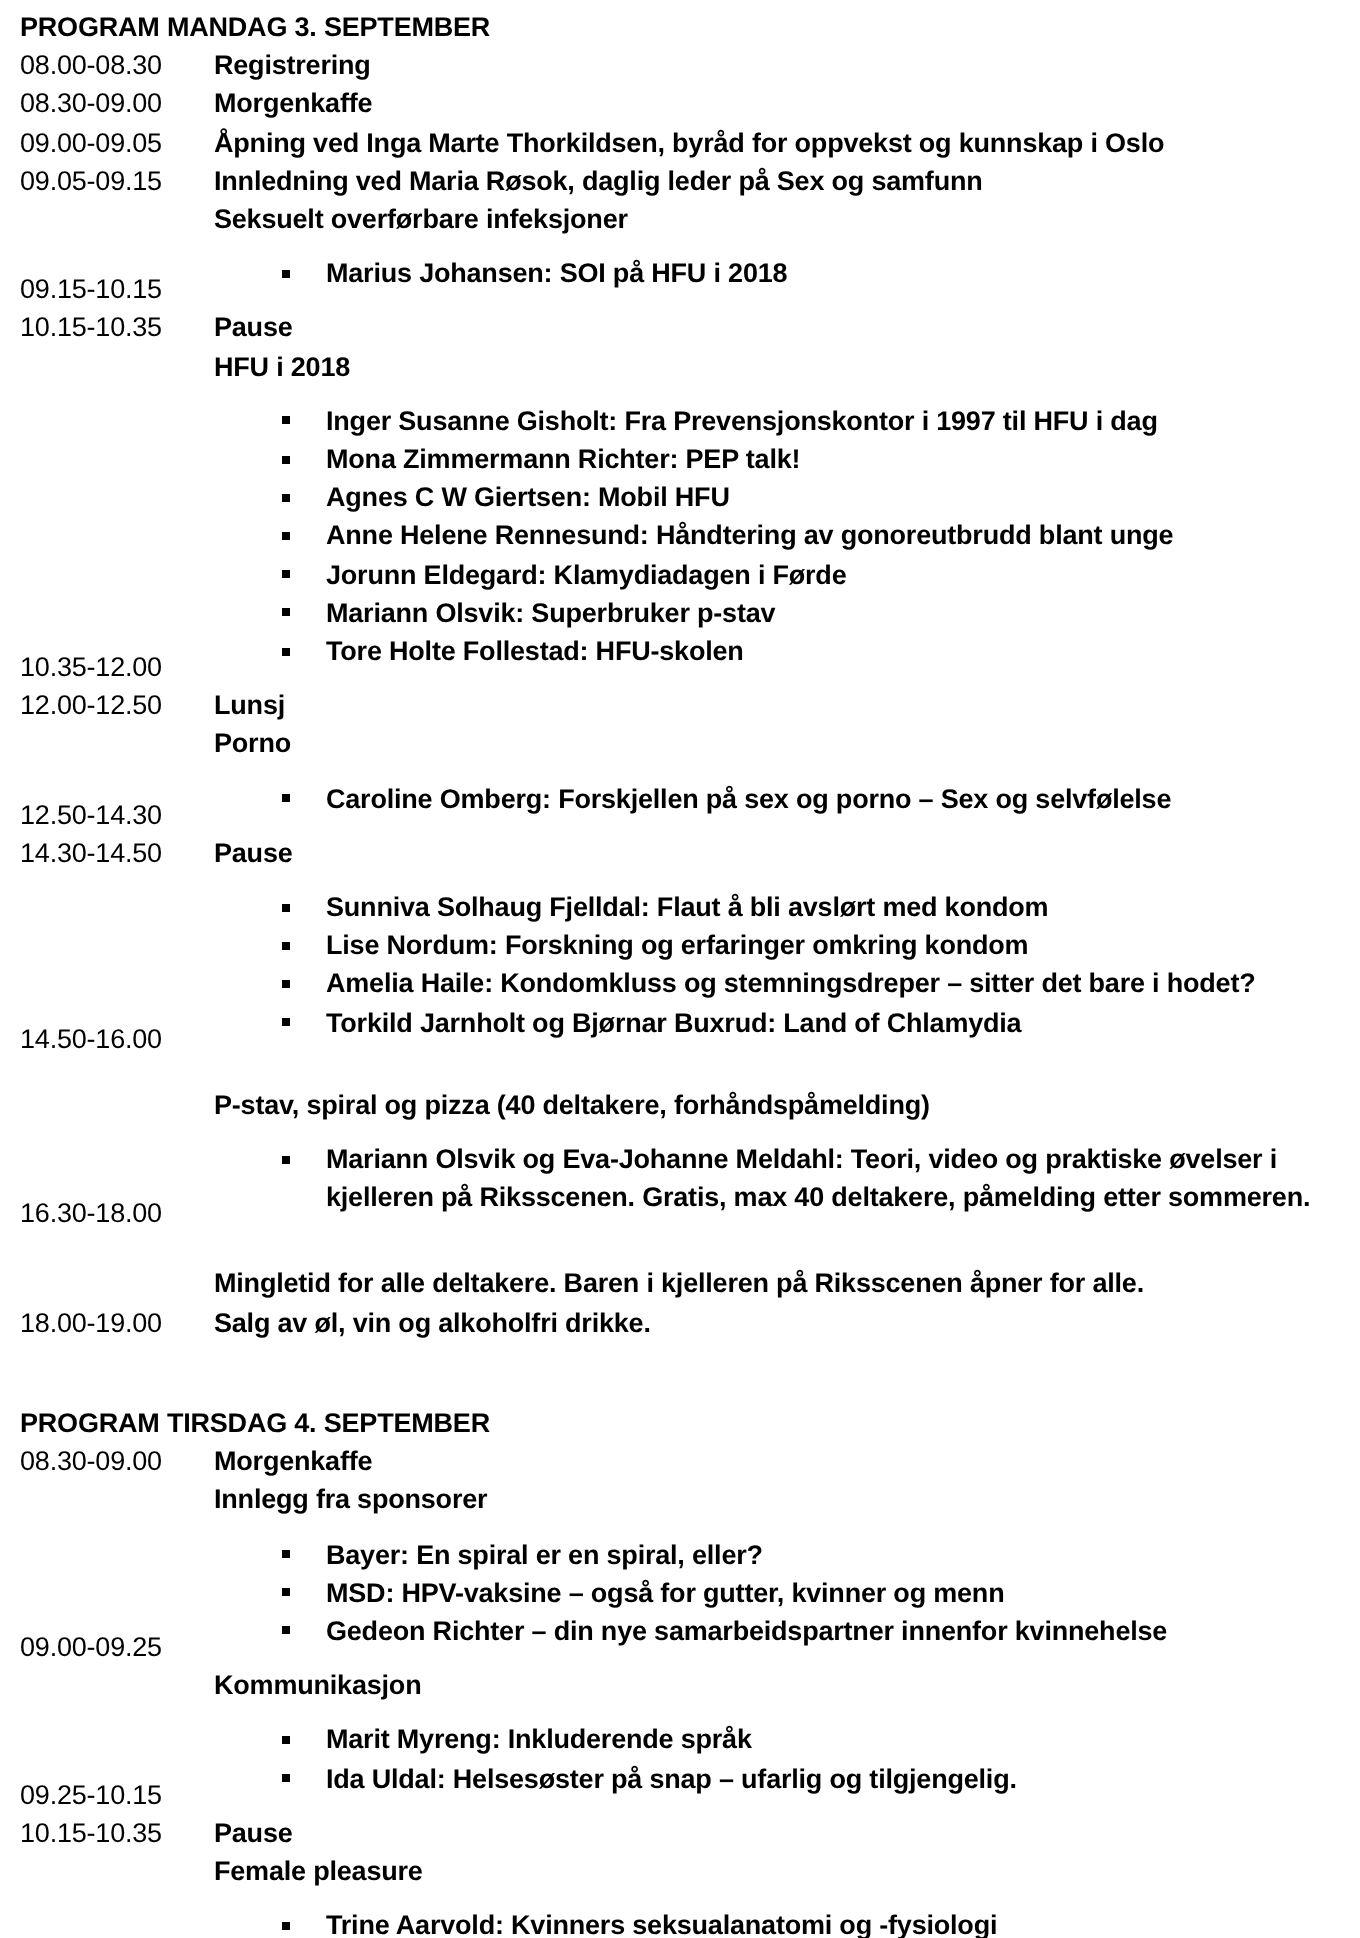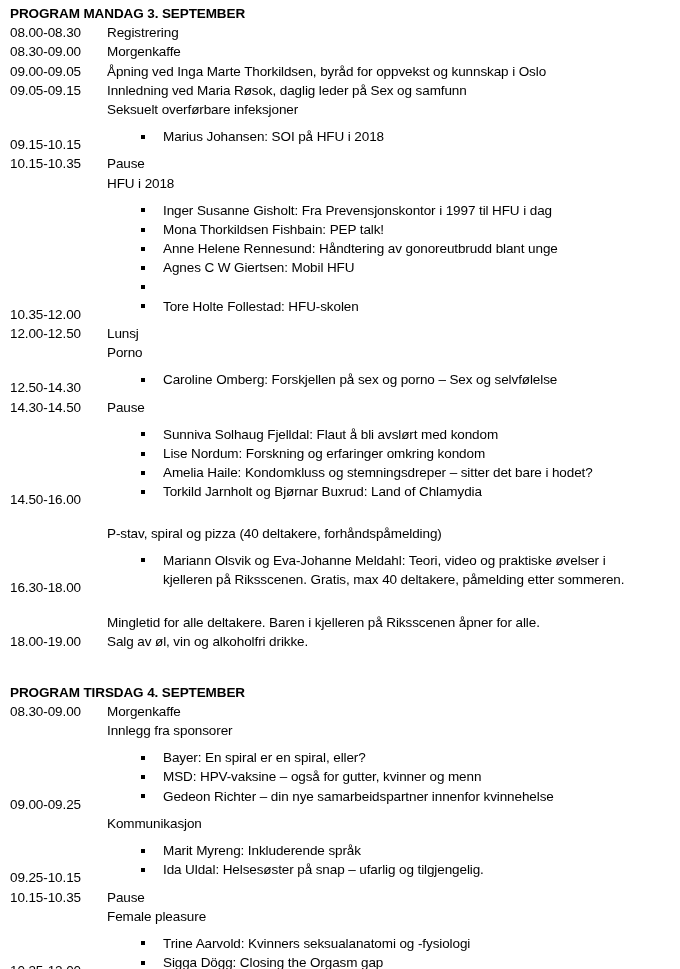--- a/index.html
+++ b/index.html
@@ -26,21 +26,21 @@
     font-weight: bold;
     line-height: 19.2px;
     letter-spacing: -0.1px;
   }
   .row { display: flex; align-items: flex-end; }
   .time {
     flex: 0 0 97px;
     line-height: 19.2px;
     white-space: nowrap;
   }
-  .content { flex: 1; min-width: 0; }
+  .content { flex: 1; min-width: 0; font-weight: bold; }
   .desc {
     line-height: 19.2px;
     white-space: pre-line;
   }
   .bullets { list-style: none; margin: 8px; padding: 0; }
   .bullet { display: flex; align-items: flex-start; padding-left: 26px; }
   .marker {
     flex: 0 0 22px;
     position: relative;
     height: 19.2px;
@@ -119,36 +119,41 @@
     <div class="content">
       <div class="desc">HFU i 2018</div>
     <ul class="bullets">
   <li class="bullet">
     <span class="marker"></span>
     <span class="bullet-text">Inger Susanne Gisholt: Fra Prevensjonskontor i 1997 til HFU i dag</span>
   </li>
 
   <li class="bullet">
     <span class="marker"></span>
-    <span class="bullet-text">Mona Thorkildsen Fishbain: PEP talk!</span>
+    <span class="bullet-text">Mona Zimmermann Richter: PEP talk!</span>
+  </li>
+
+  <li class="bullet">
+    <span class="marker"></span>
+    <span class="bullet-text">Agnes C W Giertsen: Mobil HFU</span>
   </li>
 
   <li class="bullet">
     <span class="marker"></span>
     <span class="bullet-text">Anne Helene Rennesund: Håndtering av gonoreutbrudd blant unge</span>
   </li>
 
   <li class="bullet">
     <span class="marker"></span>
-    <span class="bullet-text">Agnes C W Giertsen: Mobil HFU</span>
-  </li>
-
-
-  <li class="bullet">
-    <span class="marker"></span>
+    <span class="bullet-text">Jorunn Eldegard: Klamydiadagen i Førde</span>
+  </li>
+
+  <li class="bullet">
+    <span class="marker"></span>
+    <span class="bullet-text">Mariann Olsvik: Superbruker p-stav</span>
   </li>
 
   <li class="bullet">
     <span class="marker"></span>
     <span class="bullet-text">Tore Holte Follestad: HFU-skolen</span>
   </li>
 </ul>
           </div>
   </div>
 

